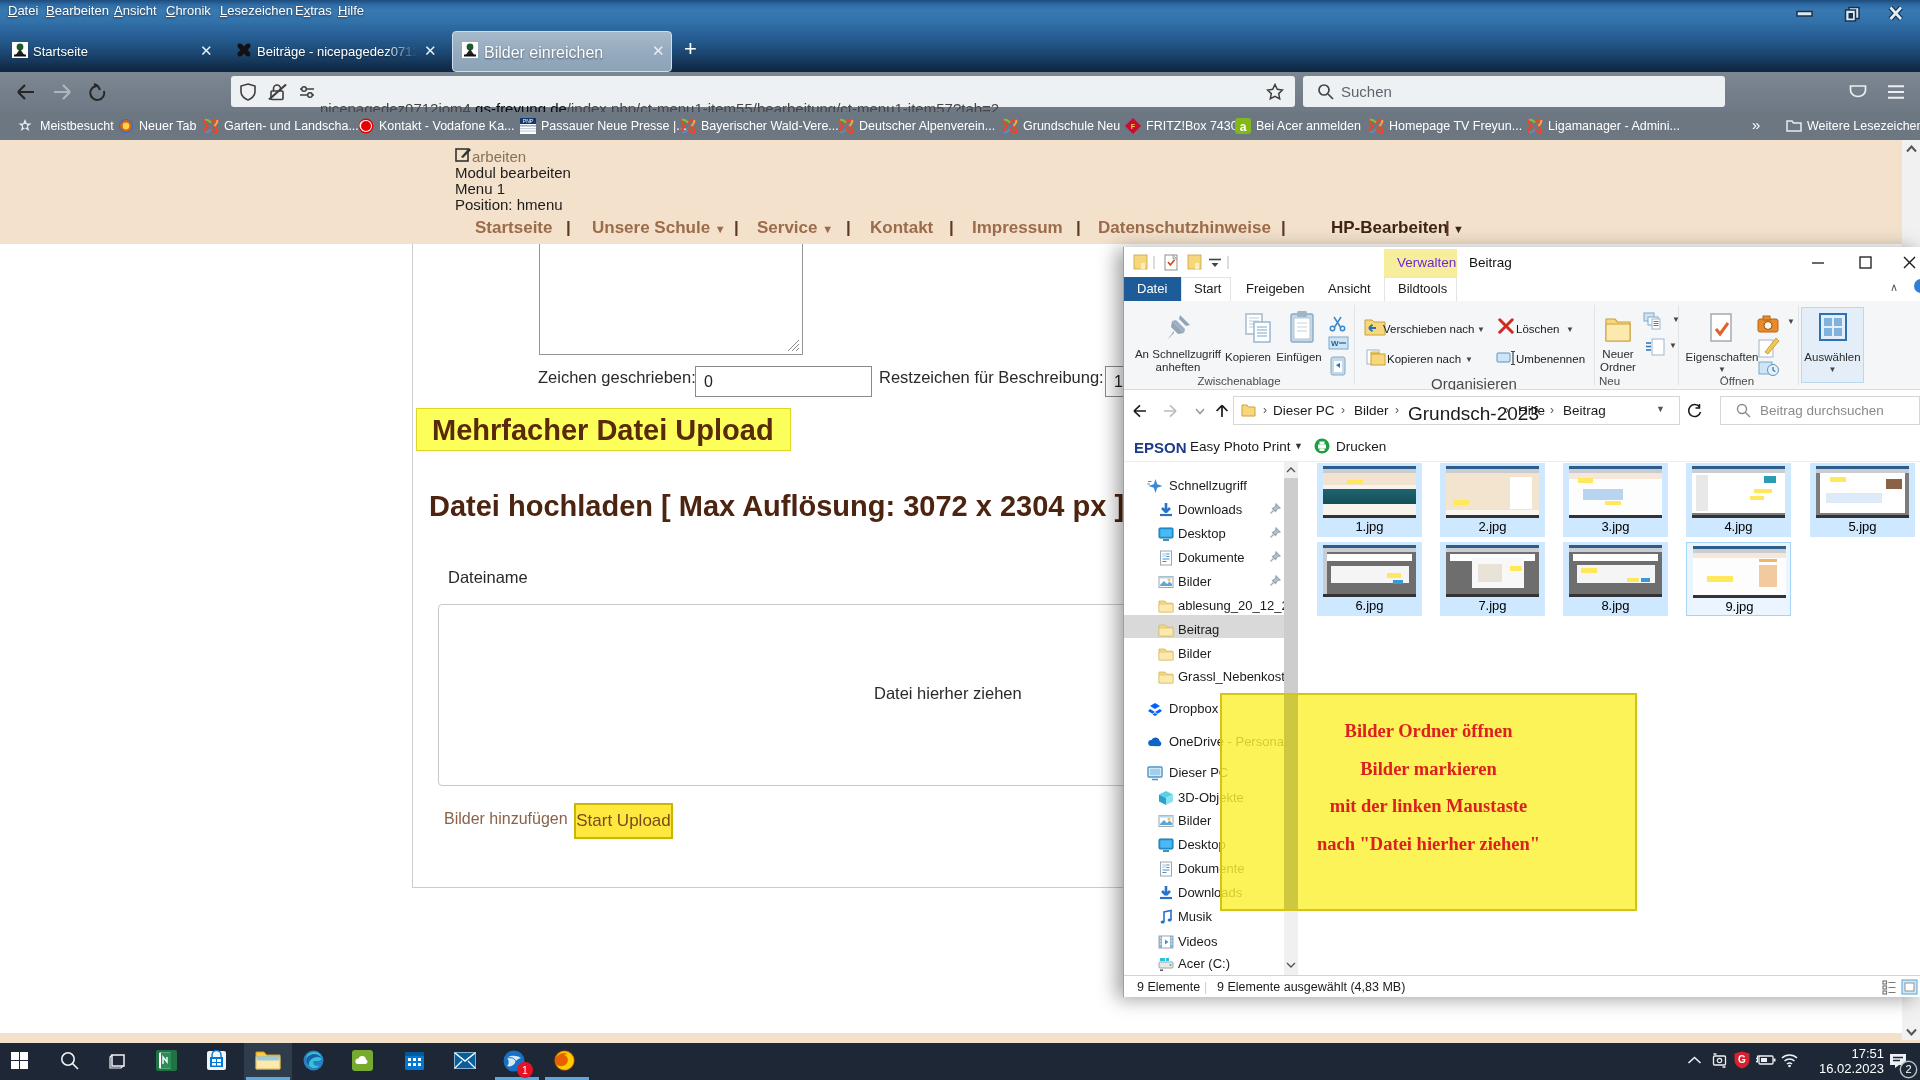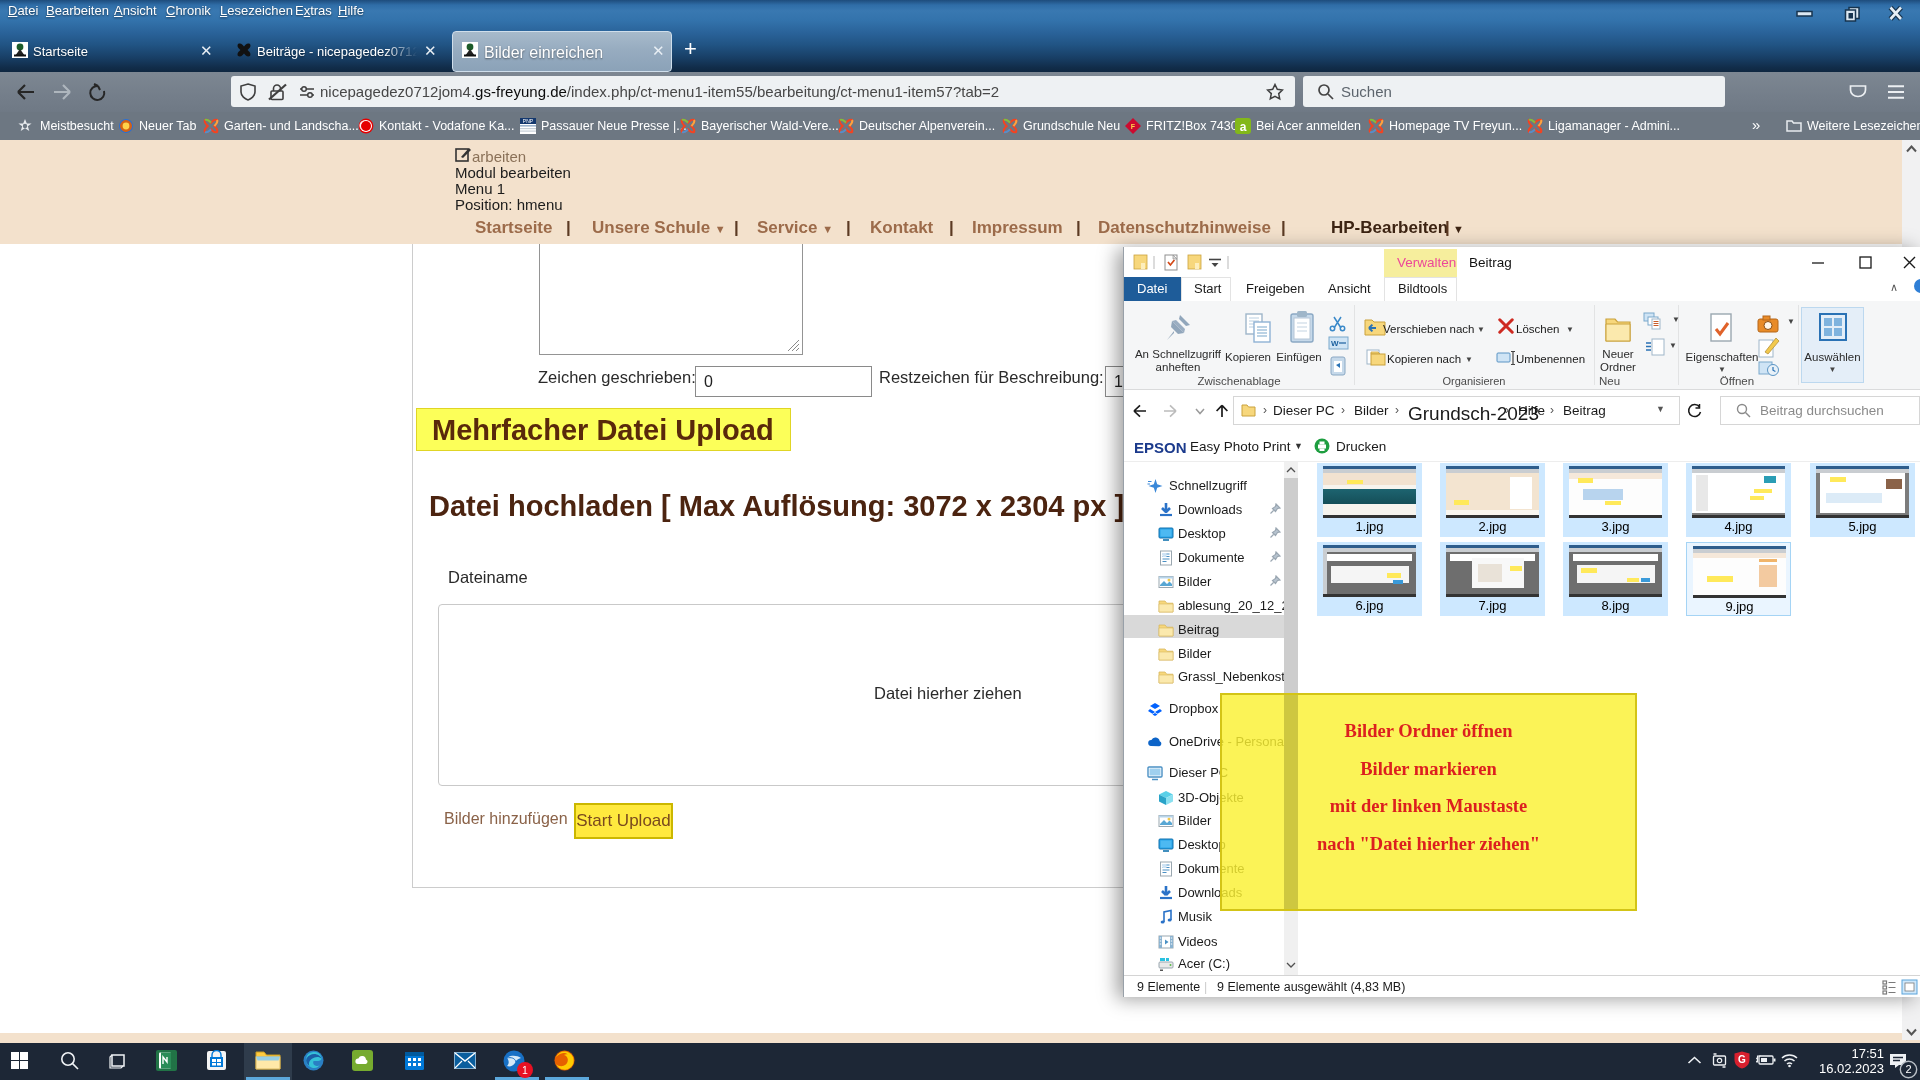--- a/index.html
+++ b/index.html
@@ -19,21 +19,21 @@
   .tab { position:absolute; top:31px; height:40px; color:#fff; font-size:13px; }
   .tabfav { position:absolute; width:16px; height:16px; top:11px; }
   .tabtitle { position:absolute; top:13px; white-space:nowrap; overflow:hidden; text-shadow:0 1px 2px rgba(0,0,0,.5); }
   .tabclose { position:absolute; top:11px; font-size:15px; color:#e8eef4; }
   #activetab { left:452px; top:31px; width:220px; height:41px; border:1px solid #cfdeeb; border-radius:4px;
      background:linear-gradient(180deg,#a7bacb 0%,#97acc0 45%,#8ba2b8 100%); }
 
   
   #navbar { left:0; top:72px; width:1920px; height:40px; background:linear-gradient(180deg,#7d8792 0%,#747e8a 60%,#6f7985 100%); }
   #urlbar { position:absolute; left:231px; top:4px; width:1064px; height:31px; background:#eef1f3; border-radius:3px; }
-  #urltext { position:absolute; left:89px; top:7px; font-size:15px; color:#474747; white-space:nowrap; }
+  #urltext { position:absolute; left:89px; top:24px; font-size:15px; color:#474747; white-space:nowrap; }
   #urltext b { color:#0c0c0c; font-weight:normal; }
   #searchbar { position:absolute; left:1303px; top:4px; width:422px; height:31px; background:#eef1f3; border-radius:3px; }
 
   
   #bmbar { left:0; top:112px; width:1920px; height:28px; background:#6d7782; color:#fff; font-size:12.5px; }
   .bm { position:absolute; top:7px; white-space:nowrap; }
   .bmi { position:absolute; top:6px; width:16px; height:16px; }
 
   
   #page { left:0; top:140px; width:1920px; height:900px; background:#fff; }
@@ -393,21 +393,21 @@
         </g>
       <g>
           <rect x="56" y="3" width="13" height="14" fill="#f7d77c" stroke="#caa23d" stroke-width=".8"></rect>
           <rect x="63" y="11" width="4" height="6" fill="#fdeebc"></rect>
         </g>
       <path d="M77 7.5 h12" stroke="#444" stroke-width="1.6"></path>
       <path d="M79.5 11 l3.5 4 l3.5 -4 Z" fill="#444"></path>
       <path d="M96 4 V17" stroke="#b9b9b9"></path>
     </svg>
     <div class="abs" style="left:260px; top:2px; width:73px; height:28px; background:#f6ee9d;"></div>
-    <span class="abs" style="left:273px; top:8px; font-size:13.5px; color:#ec4899;">Verwalten</span>
+    <span class="abs" style="left:273px; top:8px; font-size:13.5px; color:#6d28d9;">Verwalten</span>
     <span class="abs" style="left:345px; top:8px; font-size:13.5px; color:#111;">Beitrag</span>
     <svg class="abs" style="left:680px; top:6px" width="125" height="18" viewBox="0 0 125 18">
       <path d="M8 10 H20" stroke="#1a1a1a" stroke-width="1.3"></path>
       <rect x="56" y="4" width="11" height="11" fill="none" stroke="#1a1a1a" stroke-width="1.3"></rect>
       <path d="M100 4 L111 15 M111 4 L100 15" stroke="#1a1a1a" stroke-width="1.4"></path>
     </svg>
   </div>
   <div id="exp-tabs">
     <div class="abs" style="left:0; top:0; width:57px; height:24px; background:#1e5c99;"></div>
     <span class="abs" style="left:13px; top:4px; color:#fff;">Datei</span>
@@ -545,21 +545,21 @@
         <rect x="1" y="1" width="26" height="26" fill="none" stroke="#2a72b5" stroke-width="2"></rect>
         <rect x="5" y="5" width="8" height="8" fill="#7fb3de"></rect>
         <rect x="15" y="5" width="8" height="8" fill="#7fb3de"></rect>
         <rect x="5" y="15" width="8" height="8" fill="#7fb3de"></rect>
         <rect x="15" y="15" width="8" height="8" fill="#7fb3de"></rect>
       </svg>
     <div class="abs" style="left:677px; top:50px; width:63px; text-align:center; font-size:11.5px; color:#2b2b2b;">Auswählen</div>
     <div class="abs" style="left:677px; top:64px; width:63px; text-align:center; font-size:8px; color:#444;">▼</div>
 
     <div class="abs" style="left:60px; top:74px; width:110px; text-align:center; font-size:11.5px; color:#4a4a4a;">Zwischenablage</div>
-    <div class="abs" style="left:295px; top:74px; width:110px; text-align:center; font-size:11px; color:#4a4a4a;">Organisieren</div>
+    <div class="abs" style="left:295px; top:74px; width:110px; text-align:center; font-size:15px; color:#4a4a4a;">Organisieren</div>
     <div class="abs" style="left:475px; top:74px; width:66px; text-align:left; font-size:11.5px; color:#4a4a4a;">Neu</div>
     <div class="abs" style="left:580px; top:74px; width:66px; text-align:center; font-size:11.5px; color:#4a4a4a;">Öffnen</div>
   </div>
   <div id="exp-addr">
     <svg class="abs" style="left:8px; top:12px" width="100" height="18" viewBox="0 0 100 18">
       <path d="M14 9 H2 M2 9 L8 3.4 M2 9 L8 14.6" stroke="#1a1a1a" stroke-width="1.7" fill="none"></path>
       <path d="M32 9 H44 M44 9 L38 3.4 M44 9 L38 14.6" stroke="#bcbcbc" stroke-width="1.7" fill="none"></path>
       <path d="M64 7 l4 4.5 l4 -4.5" stroke="#9a9a9a" stroke-width="1.5" fill="none"></path>
       <path d="M90 15 V3.4 M90 3.4 L84.6 9 M90 3.4 L95.4 9" stroke="#1a1a1a" stroke-width="1.7" fill="none"></path>
     </svg>

